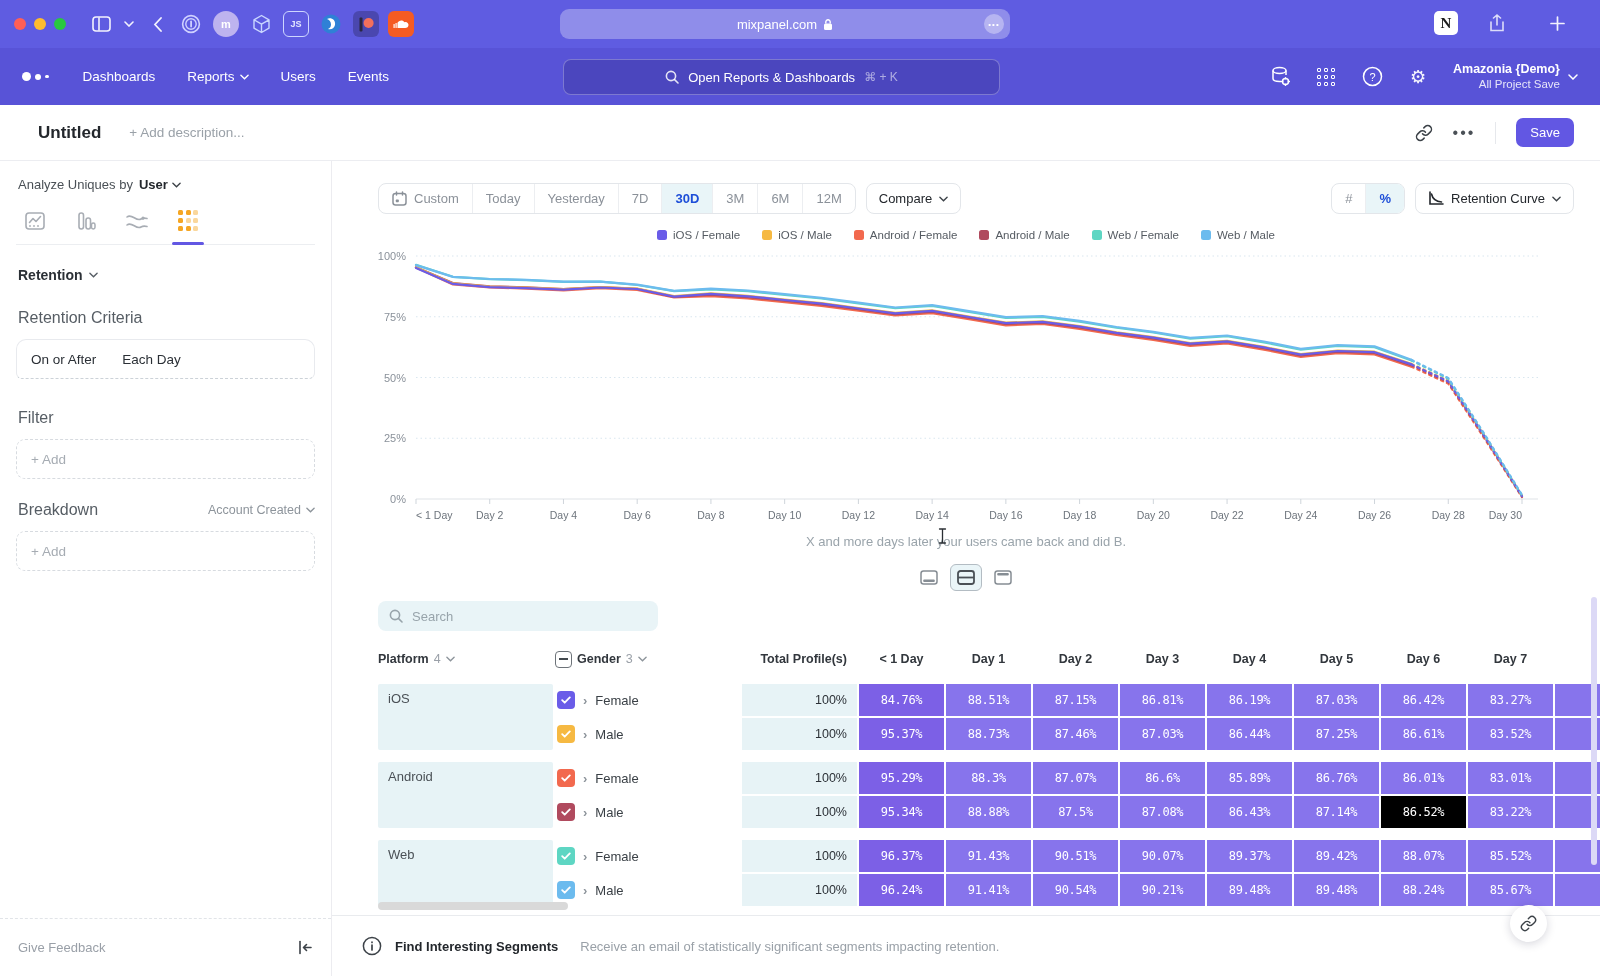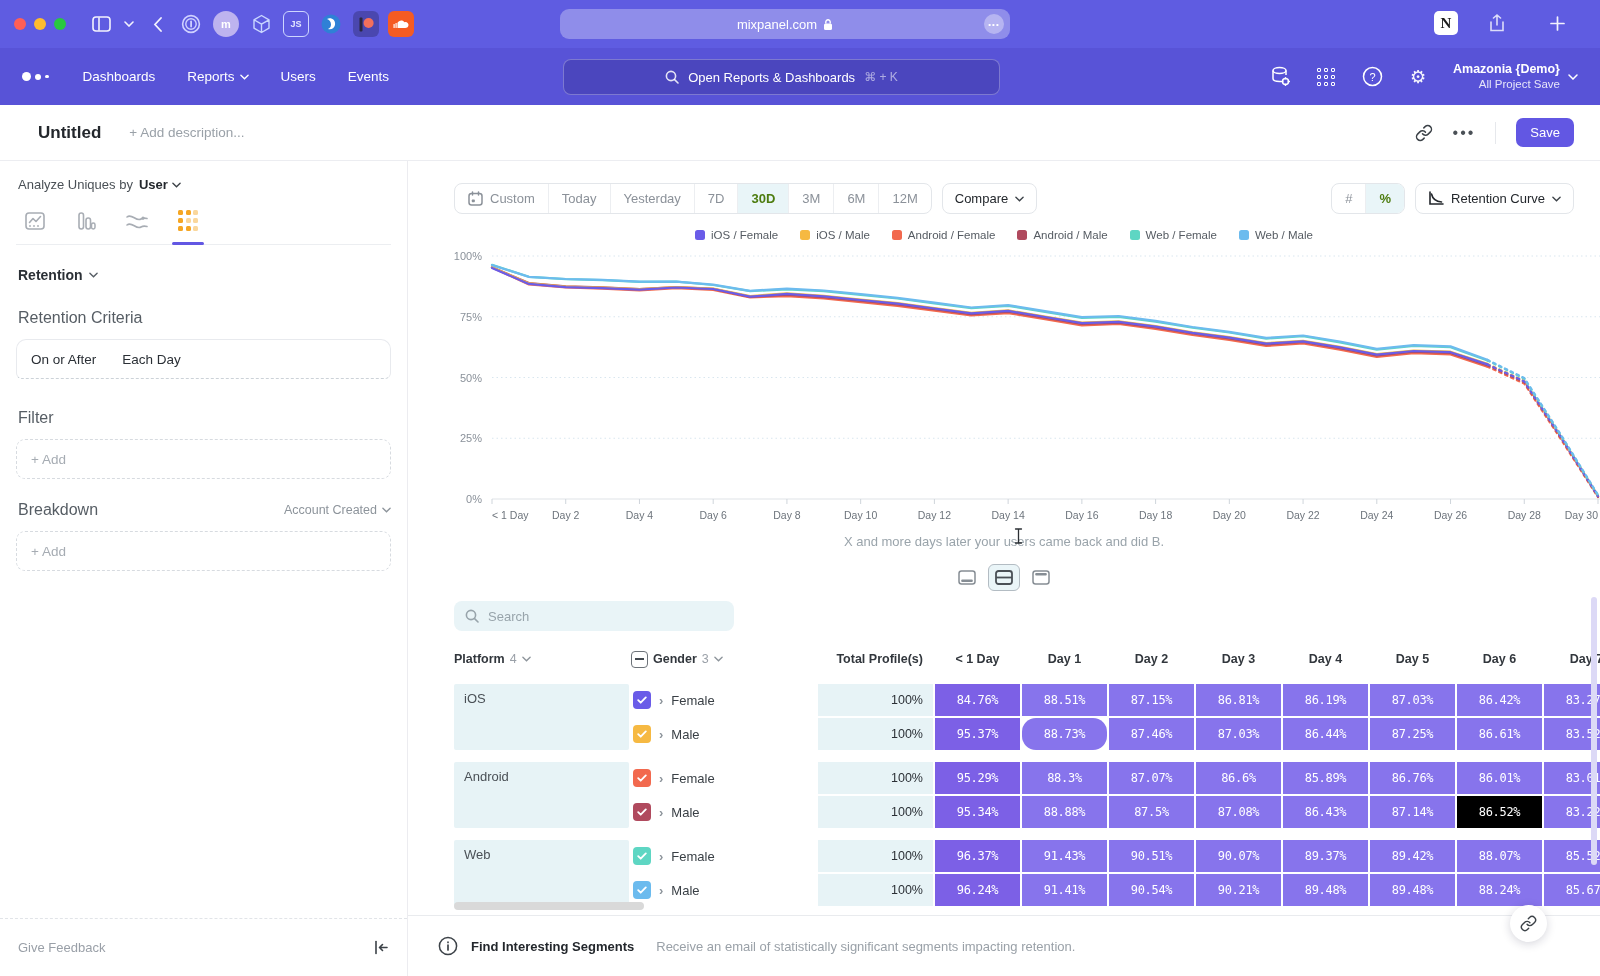--- a/index.html
+++ b/index.html
@@ -42,21 +42,21 @@
   
   .rhead { height:56px; display:flex; align-items:center; padding:0 26px 0 38px; border-bottom:1px solid #ecedf1; flex:0 0 auto;}
   .rtitle { font-size:17px; font-weight:bold; color:#23272c; margin-right:28px; }
   .rdesc { font-size:13.5px; color:#9aa1a8; }
   .rhead-right { margin-left:auto; display:flex; align-items:center; gap:20px; color:#3c4248;}
   .vdiv { width:1px; height:22px; background:#e6e8ec; }
   .save-btn { background:#6257e3; color:#fff; font-size:13px; font-weight:500; border:none; border-radius:7px; padding:7px 14px; cursor:pointer;}
 
   
   .content { flex:1; display:flex; min-height:0; }
-  .sidebar { width:408px; border-right:1px solid #ececf0; display:flex; flex-direction:column; flex:0 0 auto; }
+  .sidebar { width:332px; border-right:1px solid #ececf0; display:flex; flex-direction:column; flex:0 0 auto; }
   .sb-scroll { flex:1; padding:0 16px; overflow:hidden; }
   .sb-row1 { display:flex; align-items:center; gap:6px; padding:16px 0 10px 2px; font-size:13px; color:#4a5056;}
   .sb-row1 b { color:#23272c; font-weight:bold; display:flex; align-items:center; gap:4px;}
   .sb-tabs { display:flex; gap:21px; padding:8px 0 0 4px; border-bottom:1px solid #eceef1; }
   .sb-tab { width:30px; padding-bottom:12px; display:flex; justify-content:center; position:relative; color:#a8adb4;}
   .sb-tab.active { color:#f5a623; }
   .sb-tab.active:after { content:""; position:absolute; left:-1px; right:-1px; bottom:-1px; height:3px; background:#6257e3; border-radius:2px;}
   .dotgrid { display:grid; grid-template-columns:repeat(3,5px); gap:2.5px;}
   .dotgrid i { width:5px; height:5px; border-radius:1.5px; background:currentColor; display:block;}
   .dotgrid i.lt { opacity:.45; }
@@ -71,21 +71,21 @@
   .sb-foot { height:58px; border-top:1px dashed #e1e4e8; display:flex; align-items:center; padding:0 18px; flex:0 0 auto;}
   .sb-foot .gf { color:#9aa0a8; font-size:13px; }
   .sb-foot .col { margin-left:auto; color:#3c4248; }
 
   
   .main { flex:1; display:flex; flex-direction:column; min-width:0; position:relative; }
   .controls { display:flex; align-items:center; margin:22px 26px 0 46px; flex:0 0 auto;}
   .seg-group { display:flex; border:1px solid #e3e6ea; border-radius:8px; overflow:hidden; background:#fff; }
   .seg { padding:7px 13px; font-size:13px; color:#8b9199; border-right:1px solid #eceef1; display:flex; align-items:center; gap:7px; cursor:pointer;}
   .seg:last-child { border-right:none; }
-  .seg.sel { background:#e9f5f8; color:#4d7c0f; font-weight:bold; }
+  .seg.sel { background:#e9f5f8; color:#1d4ed8; font-weight:bold; }
   .btn { display:flex; align-items:center; gap:7px; border:1px solid #e3e6ea; border-radius:8px; background:#fff; padding:7px 12px;
     font-size:13px; color:#23272c; font-weight:500; cursor:pointer;}
   .legend { display:flex; justify-content:center; gap:22px; margin-top:14px; height:14px; flex:0 0 auto;}
   .lg-item { display:flex; align-items:center; gap:6px; font-size:11.5px; color:#555b62; }
   .lg-sw { width:10px; height:10px; border-radius:2.5px; }
   .caption { text-align:center; color:#9aa4ab; font-size:13px; margin-top:6px; position:relative; flex:0 0 auto;}
   .toggles { display:flex; justify-content:center; gap:5px; margin-top:15px; flex:0 0 auto;}
   .tgl { width:32px; height:27px; border:1px solid transparent; border-radius:6px; display:flex; align-items:center; justify-content:center; color:#868d94; cursor:pointer;}
   .tgl.active { background:#eaf5f8; border-color:#b3bcc3; color:#4a5056; }
 
@@ -603,21 +603,21 @@
                 <span class="cb" style="background: rgb(246, 185, 66);">
                   <svg width="10" height="8" viewBox="0 0 10 8">
                     <path d="M1.2 4.2l2.5 2.5L8.8 1.4" fill="none" stroke="#fff" stroke-width="1.8" stroke-linecap="round" stroke-linejoin="round"></path>
                   </svg>
                 </span>
                 <span class="chevr">›</span>
                 <span>Male</span>
               </div>
               <div class="tot">100%</div>
               <div class="val" style="background: rgb(124, 96, 230);">95.37%</div>
-              <div class="val" style="background: rgb(135, 116, 236); border-radius: 14px;">88.73%</div>
+              <div class="val" style="background: rgb(135, 116, 236);">88.73%</div>
               <div class="val" style="background: rgb(135, 116, 236);">87.46%</div>
               <div class="val" style="background: rgb(135, 116, 236);">87.03%</div>
               <div class="val" style="background: rgb(135, 116, 236);">86.44%</div>
               <div class="val" style="background: rgb(135, 116, 236);">87.25%</div>
               <div class="val" style="background: rgb(135, 116, 236);">86.61%</div>
               <div class="val" style="background: rgb(135, 116, 236);">83.52%</div>
               <div class="val" style="background: rgb(135, 116, 236);"></div>
             </div>
             <div class="group">
               <div class="plat">Android</div>

